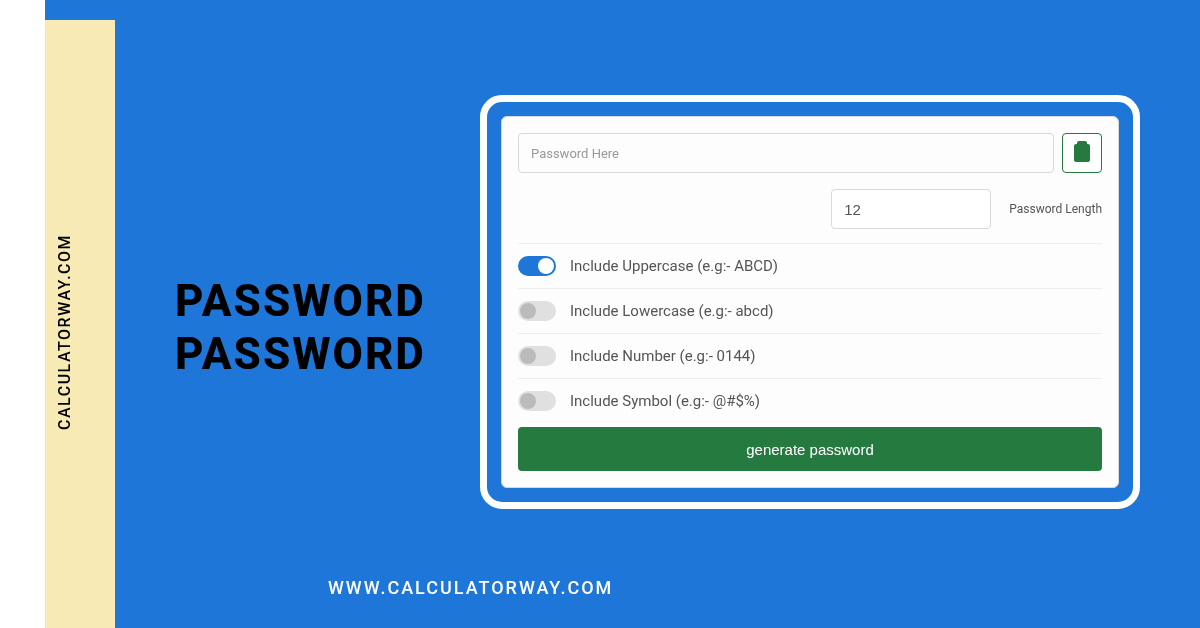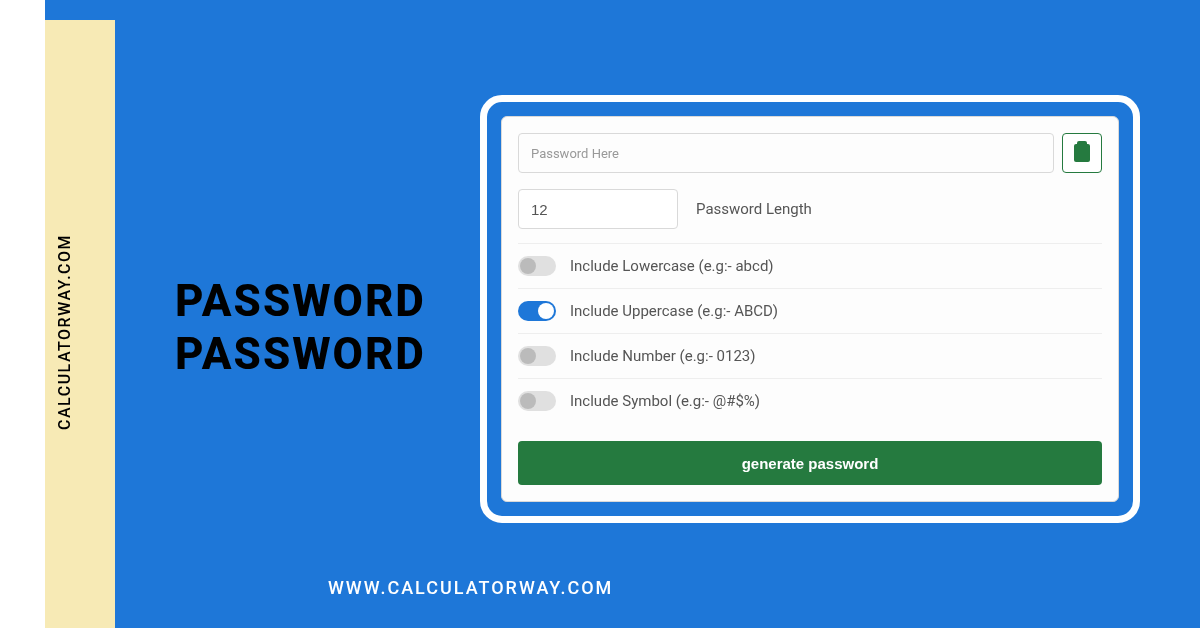--- a/index.html
+++ b/index.html
@@ -115,34 +115,35 @@
       width: 10px;
       height: 5px;
       background: #257a3f;
       border-radius: 2px 2px 0 0;
     }
     .len-row {
       display: flex;
       align-items: center;
       gap: 18px;
       margin-bottom: 14px;
+      justify-content: flex-end;
     }
     .len-input {
       width: 160px;
       height: 40px;
       border: 1px solid #d9d9d9;
       border-radius: 4px;
       padding: 0 12px;
       font-size: 15px;
       color: #555;
       outline: none;
     }
     .len-label {
       color: #555;
-      font-size: 15px;
+      font-size: 12px;
     }
     .opt-row {
       display: flex;
       align-items: center;
       gap: 14px;
       padding: 12px 0;
       border-top: 1px solid #eee;
     }
     .toggle {
       width: 38px;
@@ -176,22 +177,21 @@
     }
     .gen-btn {
       width: 100%;
       height: 44px;
       background: #257a3f;
       color: #fff;
       border: none;
       border-radius: 4px;
       font-size: 15px;
       cursor: pointer;
-      margin-top: 18px;
-      font-weight: bold;
+      margin-top: 4px;
     }
   </style>
 </head>
 <body>
 
 <div class="white-strip"></div>
 <div class="cream-strip"></div>
 
 <div class="side-text">CALCULATORWAY.COM</div>
 
@@ -211,38 +211,38 @@
         <div class="clipboard-icon"></div>
       </div>
     </div>
 
     <div class="len-row">
       <input class="len-input" value="12" style="">
       <span class="len-label">Password Length</span>
     </div>
 
     <div class="opt-row">
+      <div class="toggle on">
+          <div class="knob"></div>
+        </div>
+      <span class="opt-label">Include Uppercase (e.g:- ABCD)</span>
+    </div>
+
+    <div class="opt-row">
       <div class="toggle off">
           <div class="knob"></div>
         </div>
       <span class="opt-label">Include Lowercase (e.g:- abcd)</span>
     </div>
 
     <div class="opt-row">
-      <div class="toggle on">
-          <div class="knob"></div>
-        </div>
-      <span class="opt-label">Include Uppercase (e.g:- ABCD)</span>
-    </div>
-
-    <div class="opt-row">
       <div class="toggle off">
           <div class="knob"></div>
         </div>
-      <span class="opt-label">Include Number (e.g:- 0123)</span>
+      <span class="opt-label">Include Number (e.g:- 0144)</span>
     </div>
 
     <div class="opt-row">
       <div class="toggle off">
           <div class="knob"></div>
         </div>
       <span class="opt-label">Include Symbol (e.g:- @#$%)</span>
     </div>
 
     <button class="gen-btn">generate password</button>

